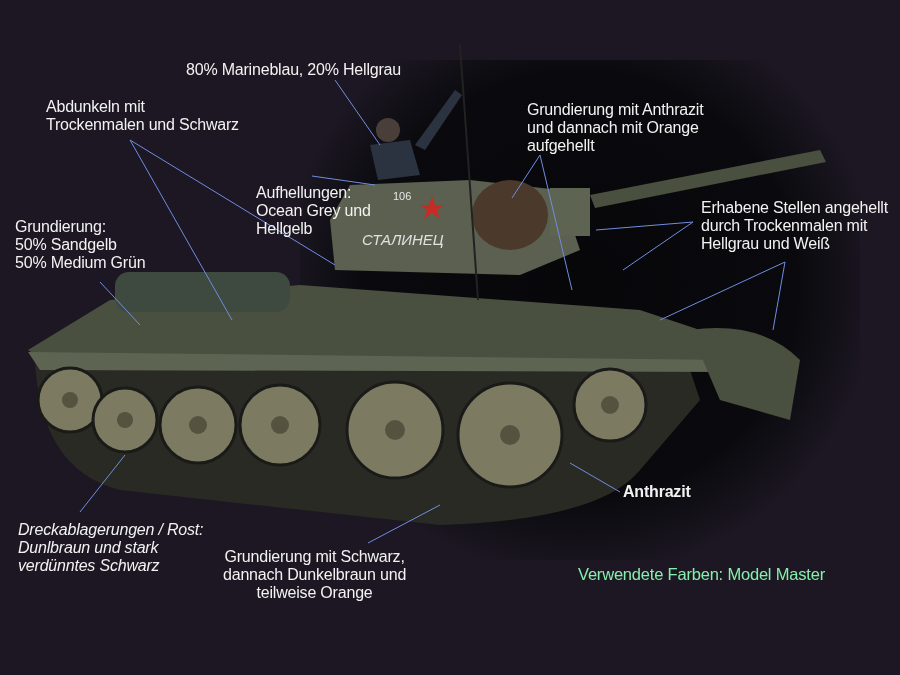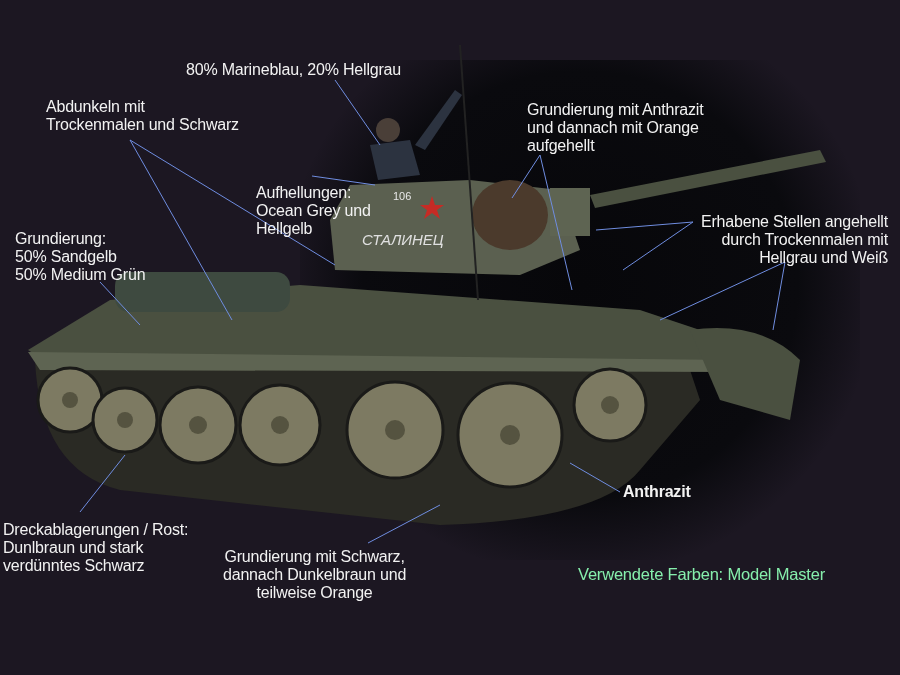--- a/index.html
+++ b/index.html
@@ -96,27 +96,27 @@
 
 <div class="label" style="left:186px;top:61px;">80% Marineblau, 20% Hellgrau</div>
 <div class="label" style="left:46px;top:98px;">Abdunkeln mit
 Trockenmalen und Schwarz</div>
 <div class="label" style="left:256px;top:140px;margin-top:44px;">Aufhellungen:
 Ocean Grey und
 Hellgelb</div>
 <div class="label" style="left:527px;top:101px;">Grundierung mit Anthrazit
 und dannach mit Orange
 aufgehellt</div>
-<div class="label" style="left:15px;top:218px;margin-top:12px;">Grundierung:
+<div class="label" style="left:15px;top:218px;">Grundierung:
 50% Sandgelb
 50% Medium Grün</div>
-<div class="label" style="left:701px;top:213px;text-align:right;">Erhabene Stellen angehellt
+<div class="label" style="left:701px;top:199px;">Erhabene Stellen angehellt
 durch Trockenmalen mit
 Hellgrau und Weiß</div>
-<div class="label" style="left:3px;top:521px;">Dreckablagerungen / Rost:
+<div class="label" style="left:18px;top:521px;font-style:italic;">Dreckablagerungen / Rost:
 Dunlbraun und stark
 verdünntes Schwarz</div>
 <div class="label" style="left:223px;top:548px;text-align:center;">Grundierung mit Schwarz,
 dannach Dunkelbraun und
 teilweise Orange</div>
 <div class="label" style="left:623px;top:483px;font-weight:bold;">Anthrazit</div>
 
 <div class="footer">Verwendete Farben: Model Master</div>
 
 </body></html>

